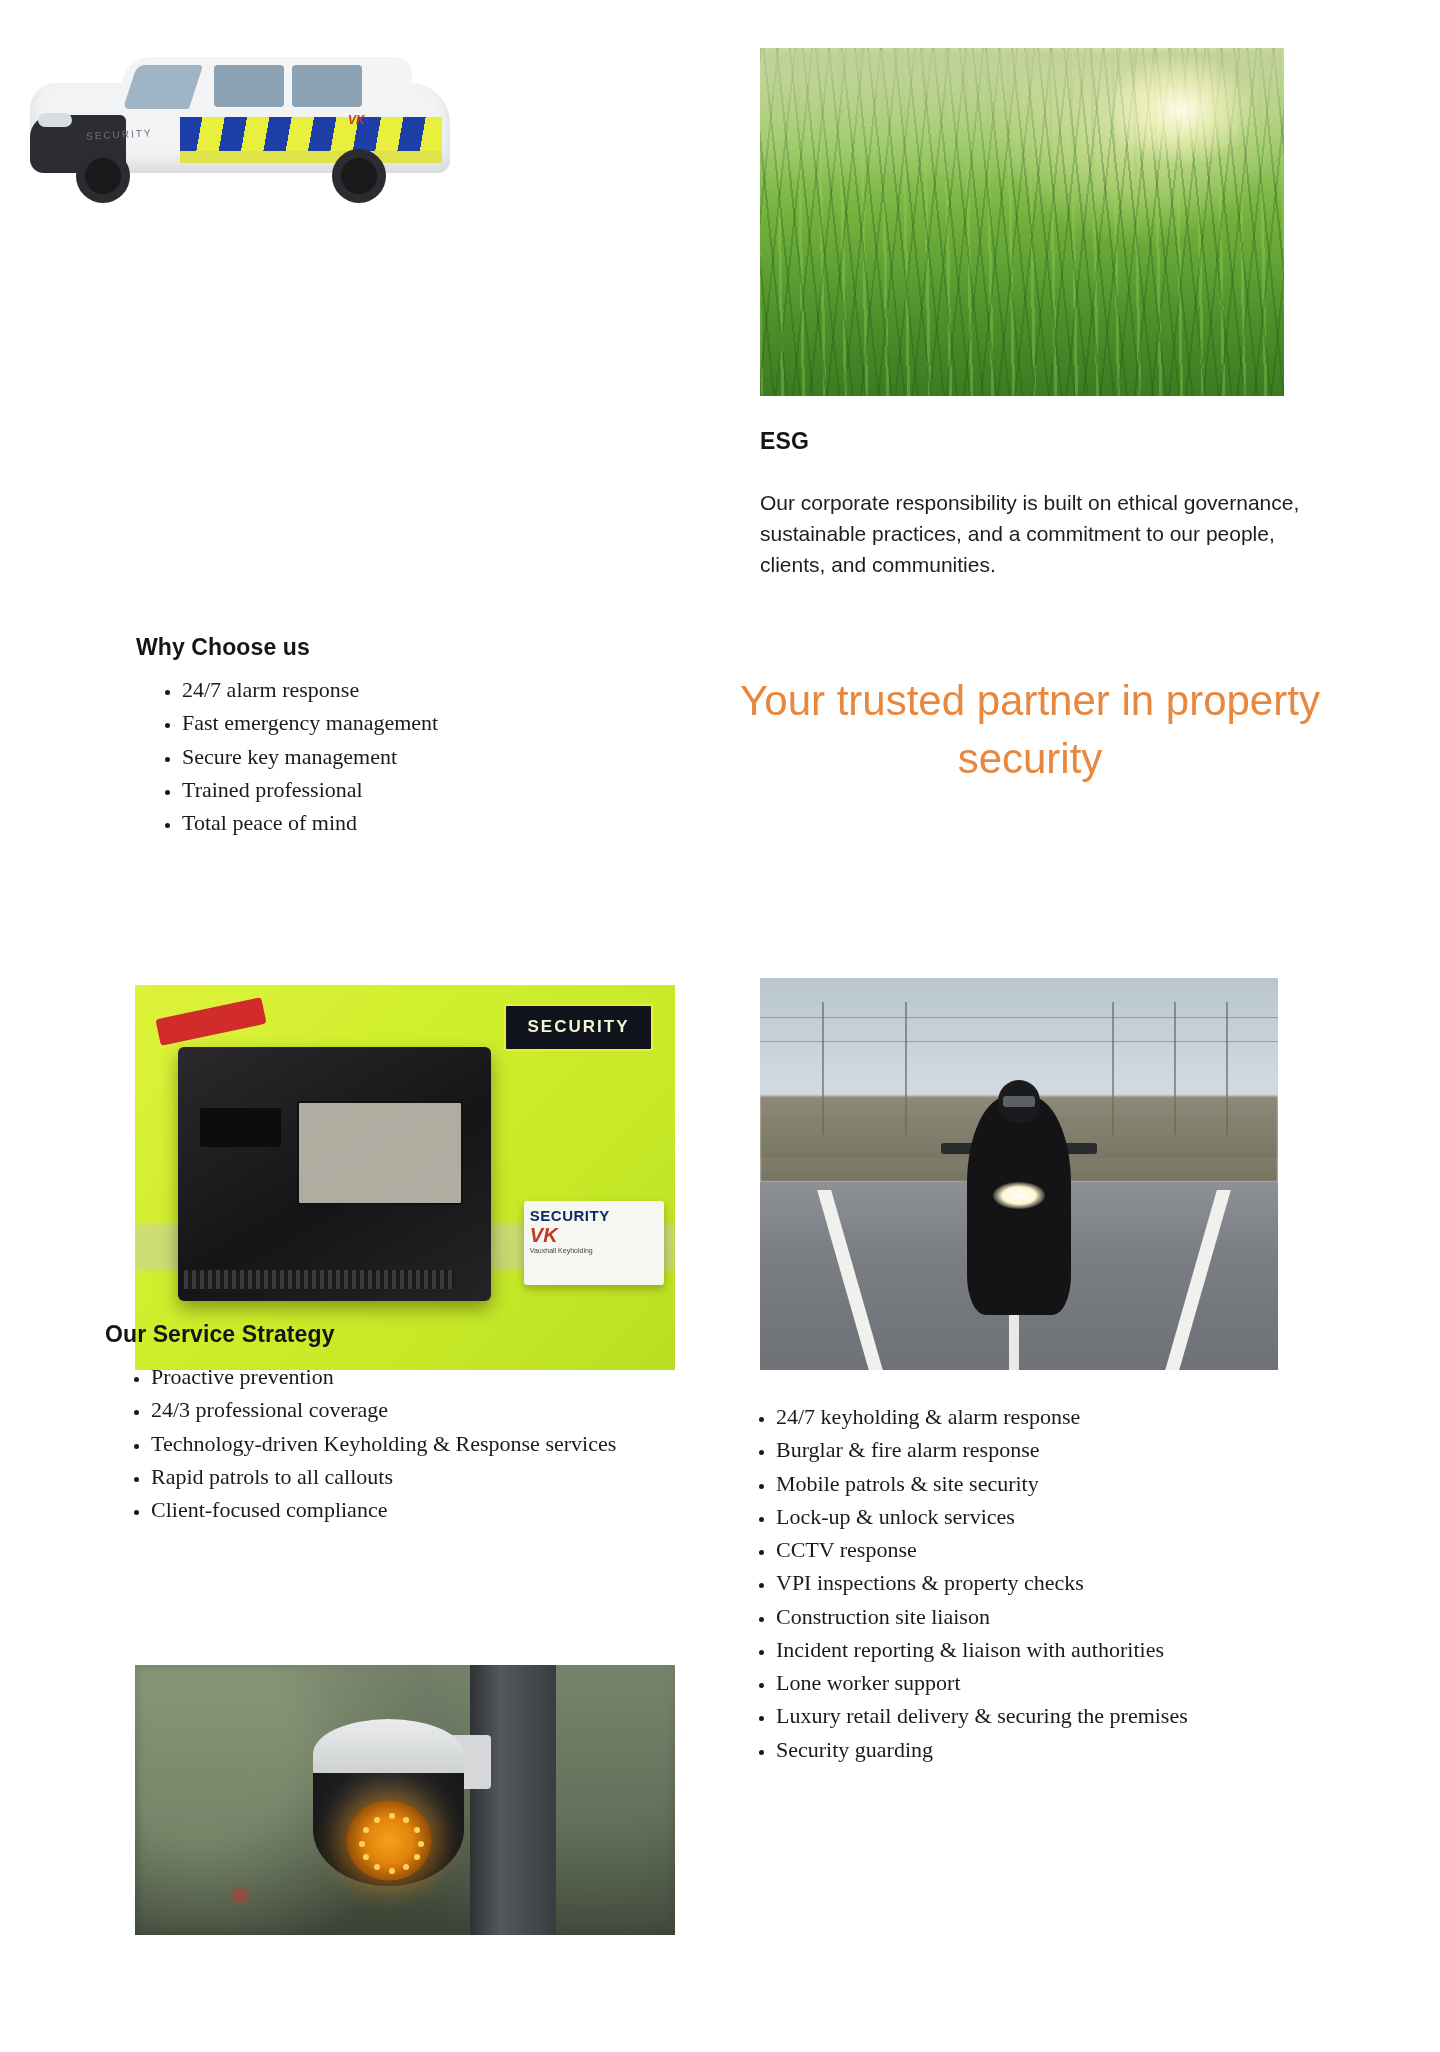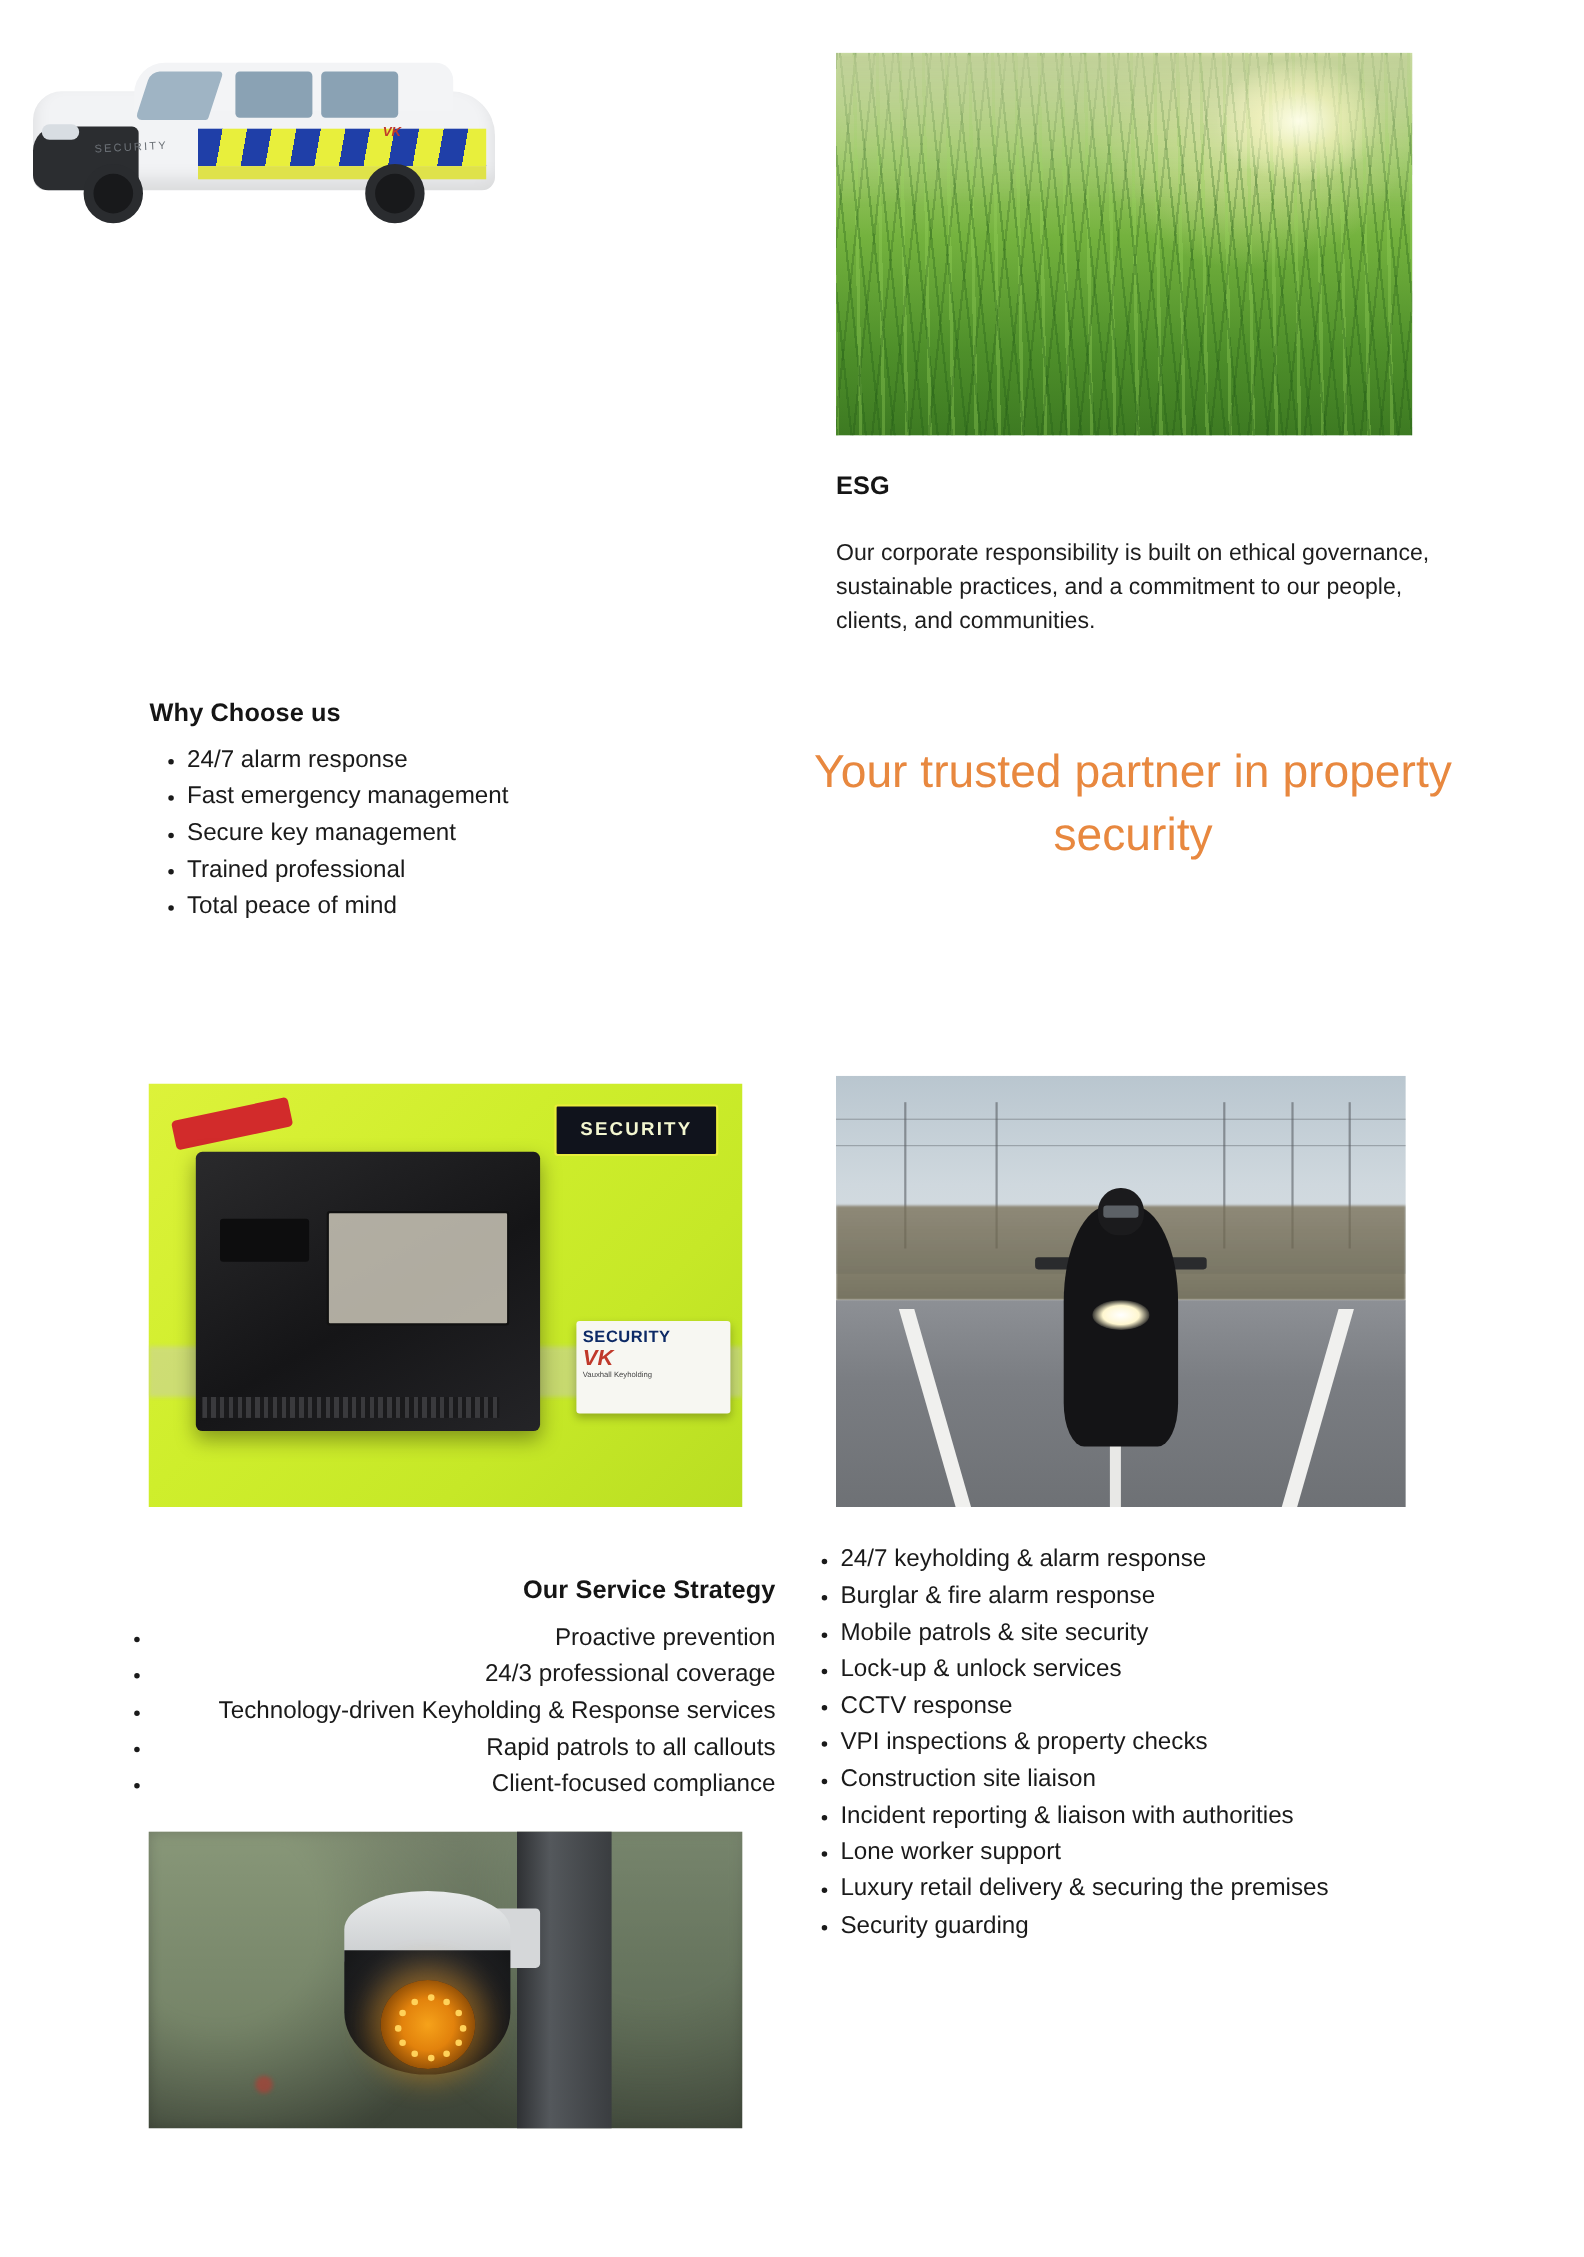--- a/index.html
+++ b/index.html
@@ -27,23 +27,24 @@
   .block {
     position: absolute;
   }
   .heading {
     font-weight: bold;
     font-size: 23px;
     color: #151515;
     letter-spacing: 0.1px;
   }
   ul.bullets {
-    margin: 14px 0 0 0;
+    margin: 14px 0 0 12px;
     padding-left: 34px;
     list-style: disc;
+    font-family: Liberation Serif, serif;
   }
   ul.bullets li {
     font-size: 22px;
     line-height: 1.33;
     color: #1a1a1a;
     margin-bottom: 4px;
   }
   ul.bullets li::marker {
     font-size: 18px;
   }
@@ -537,21 +538,21 @@
     <div class="moto-line-r"></div>
     <div class="moto-center"></div>
     <div class="moto-bar-l"></div>
     <div class="moto-bar-r"></div>
     <div class="moto-rider"></div>
     <div class="moto-helmet"></div>
     <div class="moto-visor"></div>
     <div class="moto-headlamp"></div>
   </div>
 
-  <div class="block" style="left:105px; top:1432px; width:600px;text-align:right;">
+  <div class="block" style="left:105px; top:1321px; width:600px;">
     <div class="heading">Our Service Strategy</div>
     <ul class="bullets">
       <li>Proactive prevention</li>
       <li>24/3 professional coverage</li>
       <li>Technology-driven Keyholding &amp; Response services</li>
       <li>Rapid patrols to all callouts</li>
       <li>Client-focused compliance</li>
     </ul>
   </div>
 

